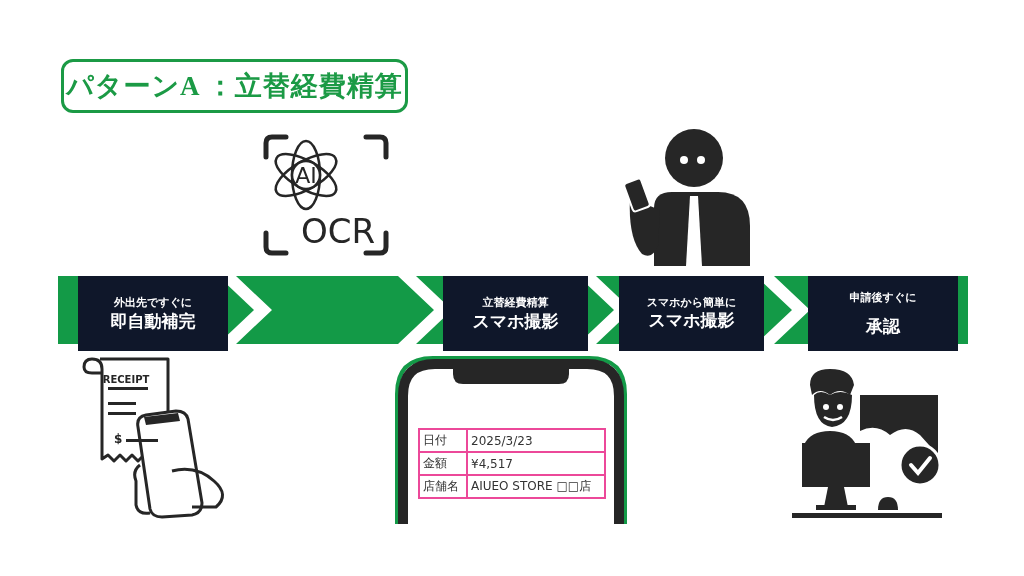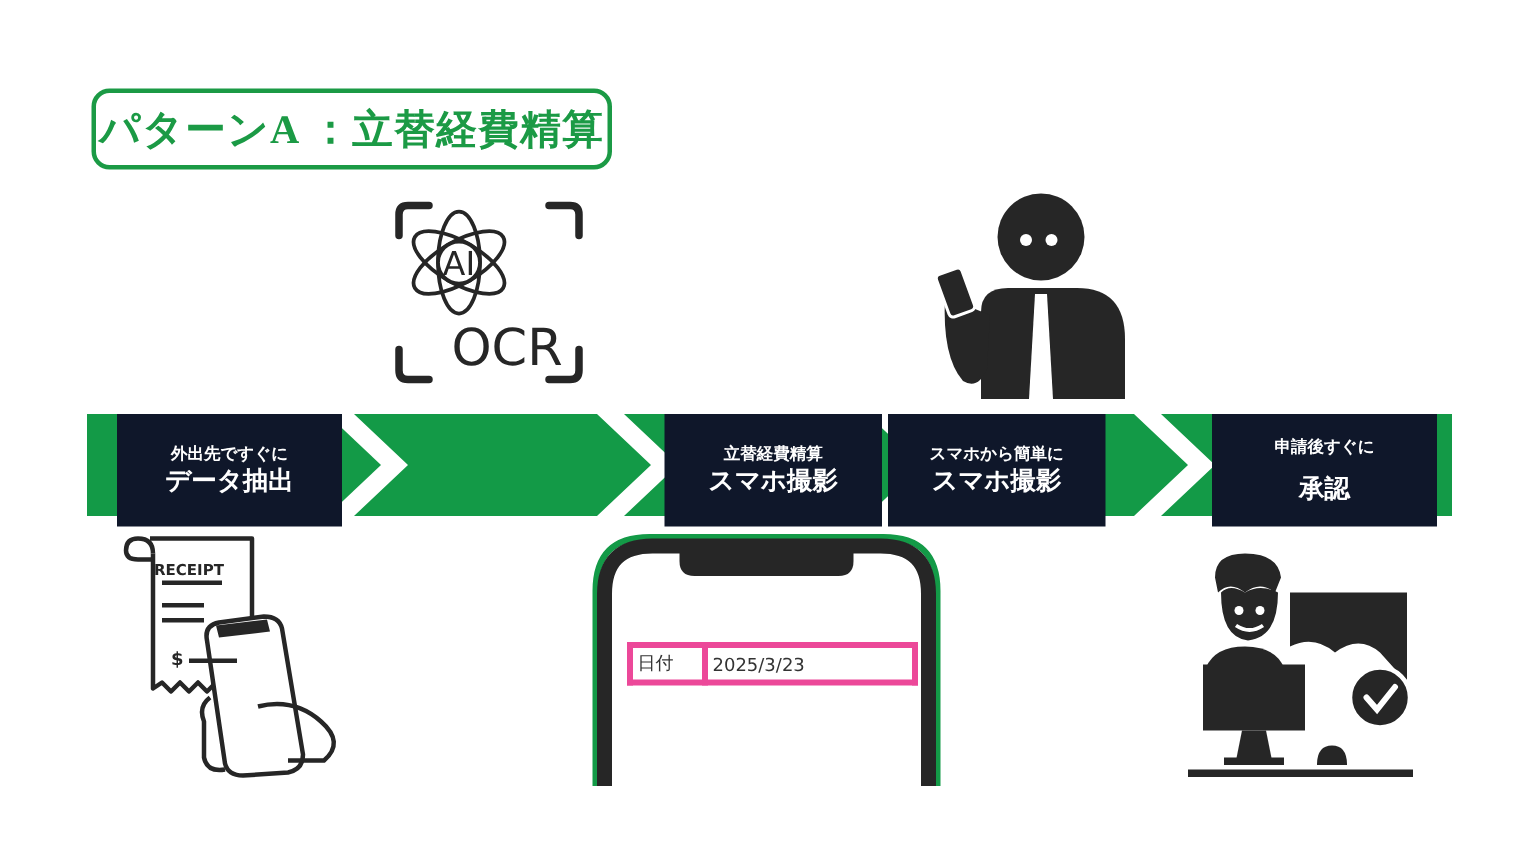--- a/index.html
+++ b/index.html
@@ -8,21 +8,21 @@
   .title-box { position:absolute; left:61px; top:59px; width:347px; height:54px; box-sizing:border-box;
                border:3px solid #1b9a45; border-radius:12px; display:flex; align-items:center; justify-content:center;font-family:Liberation Serif, serif; }
   .title-box span { color:#1b9a45; font-weight:bold; font-size:27px; letter-spacing:1px; }
   .flow { position:absolute; left:58px; top:276px; width:910px; height:68px; }
   .step { position:absolute; top:0; height:75px; background:#0f172a; color:#fff; display:flex; flex-direction:column;
           align-items:center; justify-content:center; }
   .step .small { font-size:11px; font-weight:bold; line-height:15px; }
   .step .big { font-size:17px; font-weight:bold; line-height:22px; }
   .icon { position:absolute; }
   .phone-table { position:absolute; left:418px; top:428px; border-collapse:collapse; font-size:12px; color:#333; }
-  .phone-table td { border:4px solid #ec4899; padding:2px 3px; height:17px; }
+  .phone-table td { border:2px solid #ec4899; padding:2px 3px; height:17px; }
 </style>
 </head>
 <body>
 
 <div class="title-box">
   <span>パターンA ：立替経費精算</span>
 </div>
 
 <svg class="icon" style="left:262px;top:133px" width="128" height="124" viewBox="0 0 128 124">
   <g fill="none" stroke="#262626" stroke-width="5" stroke-linecap="round">
@@ -54,27 +54,27 @@
 <div class="flow">
   <svg width="910" height="68" style="position:absolute;left:0;top:0">
     <polygon points="0,0 160,0 196,34 160,68 0,68" fill="#139a47"></polygon>
     <polygon points="178,0 340,0 376,34 340,68 178,68 214,34" fill="#139a47"></polygon>
     <polygon points="358,0 520,0 556,34 520,68 358,68 394,34" fill="#139a47"></polygon>
     <polygon points="538,0 698,0 734,34 698,68 538,68 574,34" fill="#139a47"></polygon>
     <polygon points="716,0 910,0 910,68 716,68 752,34" fill="#139a47"></polygon>
   </svg>
   <div class="step" style="left:20px;width:150px;">
     <span class="small">外出先ですぐに</span>
-    <span class="big">データ抽出</span>
+    <span class="big">即自動補完</span>
   </div>
   <div class="step" style="left:385px;width:145px;">
     <span class="small">立替経費精算</span>
     <span class="big">スマホ撮影</span>
   </div>
-  <div class="step" style="left:534px;width:145px;">
+  <div class="step" style="left:561px;width:145px;font-family:Liberation Serif, serif;">
     <span class="small">スマホから簡単に</span>
     <span class="big">スマホ撮影</span>
   </div>
   <div class="step" style="left:750px;width:150px;gap:10px;">
     <span class="small">申請後すぐに</span>
     <span class="big">承認</span>
   </div>
 </div>
 
 <svg class="icon" style="left:80px;top:355px" width="160" height="165" viewBox="0 0 160 165">
@@ -98,20 +98,28 @@
   <path d="M4 170 V40 Q4 4 40 4 H196 Q232 4 232 40 V170" fill="none" stroke="#139a47" stroke-width="4"></path>
   <path d="M10 170 V42 Q10 10 42 10 H194 Q226 10 226 42 V170" fill="none" stroke="#262626" stroke-width="10"></path>
   <path d="M60 10 H176 V20 Q176 30 166 30 H70 Q60 30 60 20 Z" fill="#262626"></path>
 </svg>
 <table class="phone-table">
   <tbody>
       <tr>
     <td style="width:40px">日付</td>
     <td style="width:130px">2025/3/23</td>
   </tr>
+  <tr>
+    <td>金額</td>
+    <td>¥4,517</td>
+  </tr>
+  <tr>
+    <td>店舗名</td>
+    <td>AIUEO STORE □□店</td>
+  </tr>
 </tbody>
   </table>
 
 <svg class="icon" style="left:790px;top:365px" width="160" height="155" viewBox="0 0 160 155">
   <path d="M70 30 H148 V90 L130 70 Q116 58 100 70 Q86 58 70 66 Z" fill="#262626"></path>
   <path d="M20 20 Q20 4 40 4 Q62 4 64 20 L60 30 Q50 22 40 30 Q30 22 22 30 Z" fill="#262626"></path>
   <path d="M24 30 Q24 60 42 62 Q62 60 62 30 Q50 24 40 30 Q30 24 24 30 Z" fill="#262626"></path>
   <circle cx="36" cy="42" r="3" fill="#fff"></circle>
     <circle cx="50" cy="42" r="3" fill="#fff"></circle>
   <path d="M34 52 Q43 58 52 52" stroke="#fff" stroke-width="2.5" fill="none"></path>

